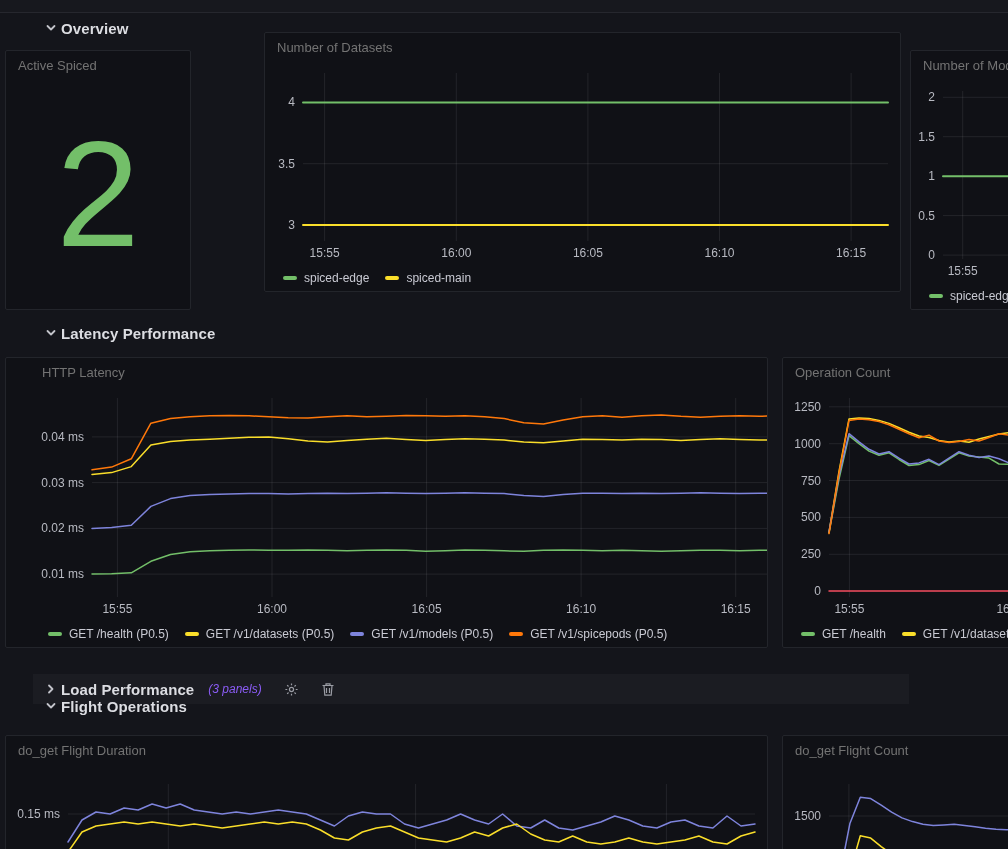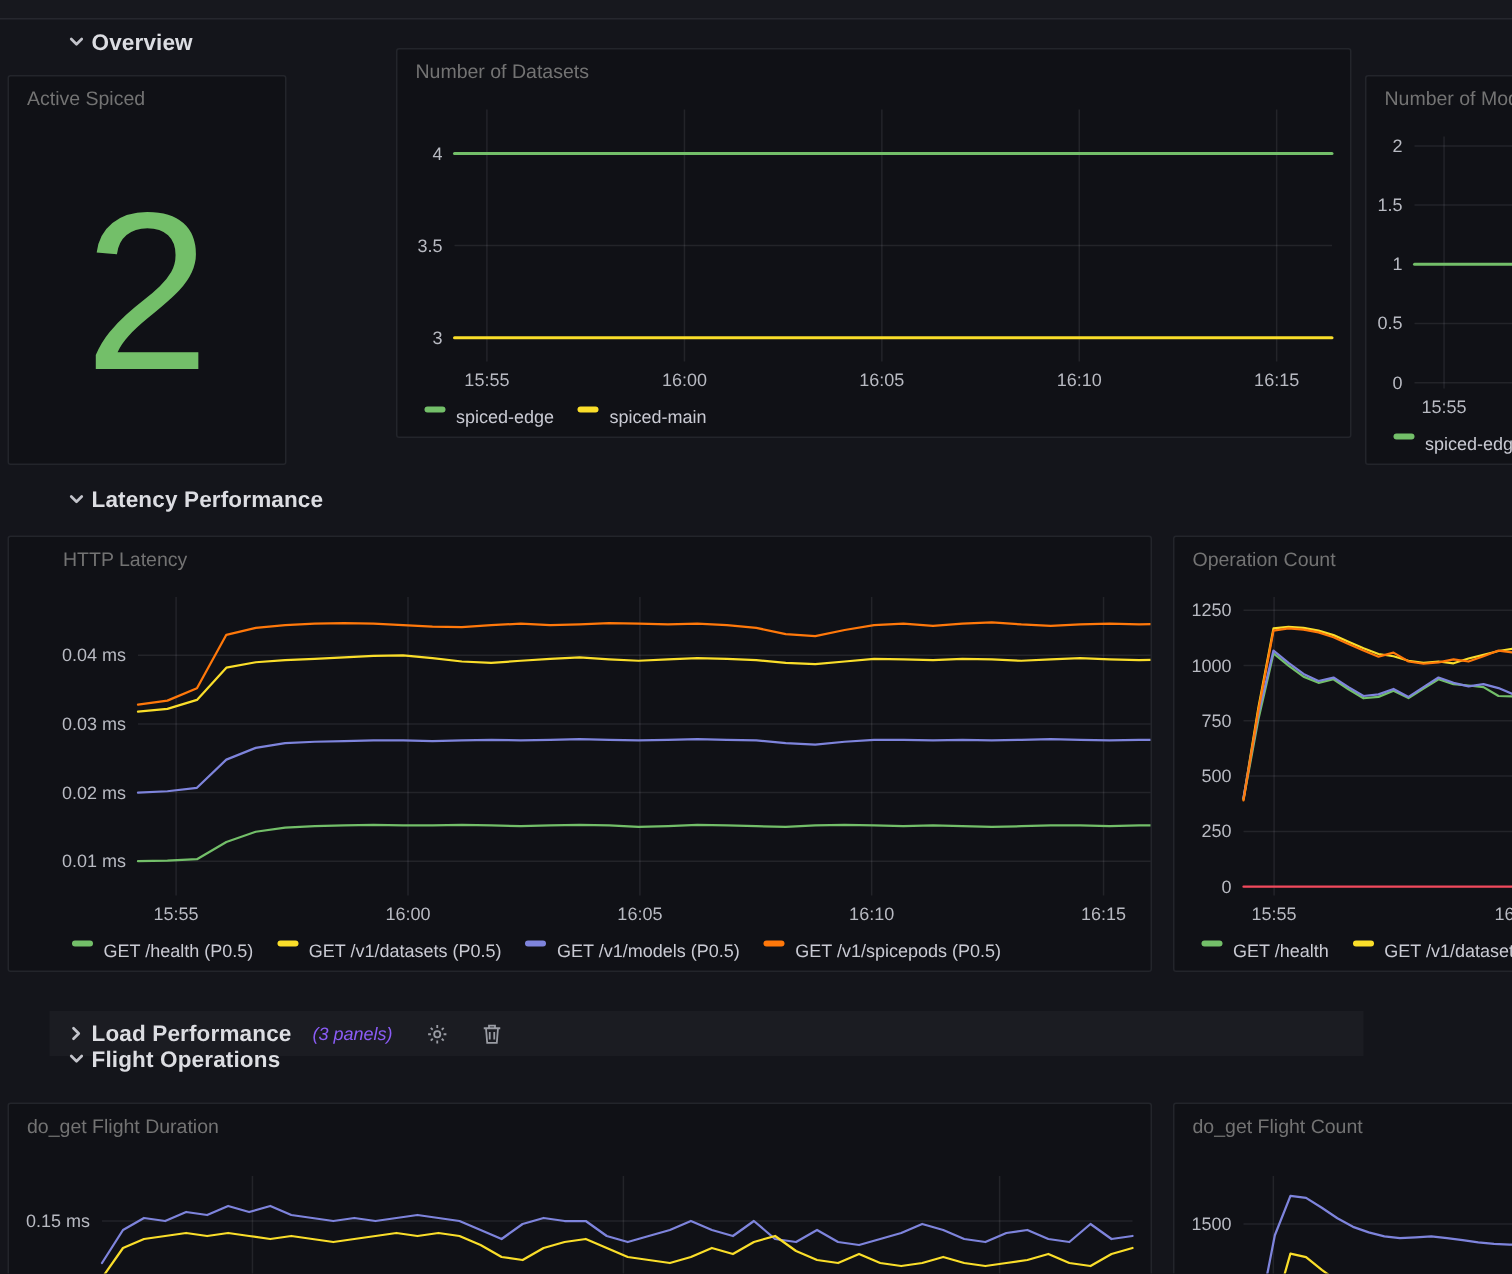--- a/index.html
+++ b/index.html
@@ -32,21 +32,21 @@
   .panel-title {
     height:28px; padding:7px 12px 0 12px; font-size:13px; font-weight:500;
     color:#737373; white-space:nowrap; overflow:hidden; cursor:pointer;
   }
   .chart { flex:1; position:relative; overflow:hidden; }
   .chart svg { position:absolute; left:0; top:0; }
   .legend {
     height:26px; display:flex; align-items:center; gap:16px;
     padding-left:18px; font-size:12px; color:#c9cad3; white-space:nowrap; overflow:hidden;
   }
-  .legend-item { display:inline-flex; gap:7px; cursor:pointer; }
+  .legend-item { display:inline-flex; align-items:center; gap:7px; cursor:pointer; }
   .swatch { display:inline-block; width:14px; height:4px; border-radius:2px; }
   .bigvalue-wrap { flex:1; display:flex; align-items:center; justify-content:center; }
   .bigvalue { font-size:150px; font-weight:400; line-height:1; }
   svg text.tick { font-family:"Liberation Sans", sans-serif; font-size:12px; fill:#b8bac2; }
 </style>
 </head>
 <body>
 
 <div class="topbar"></div>
 

